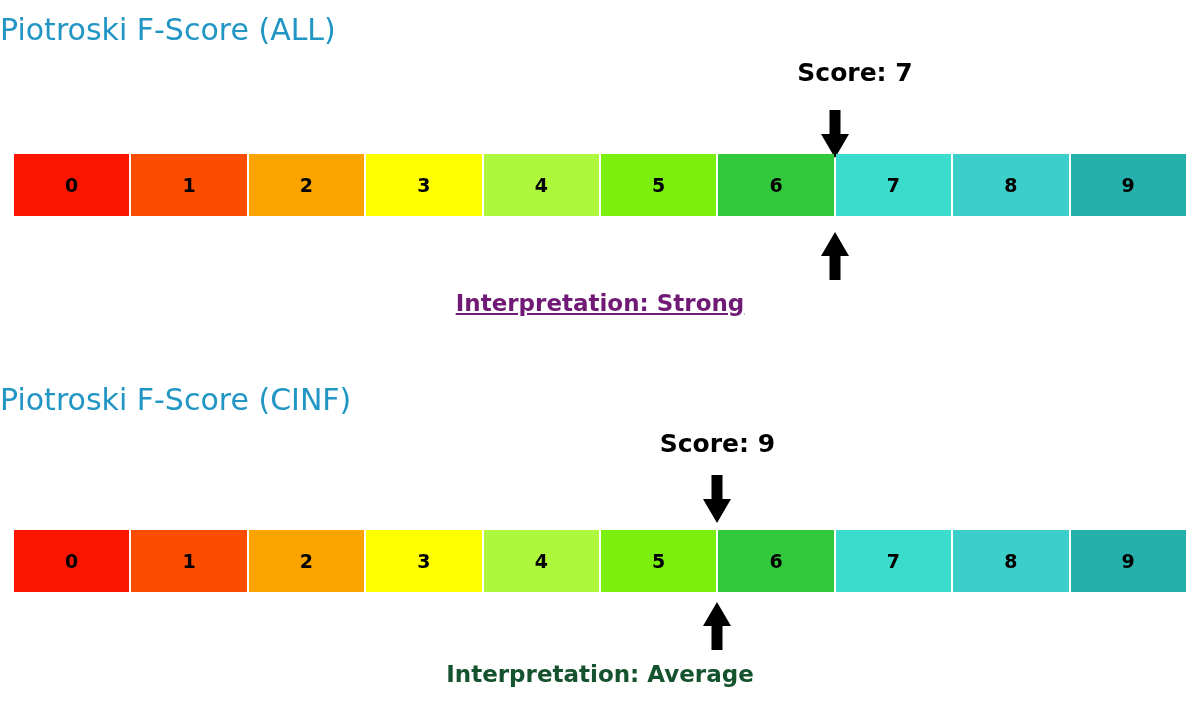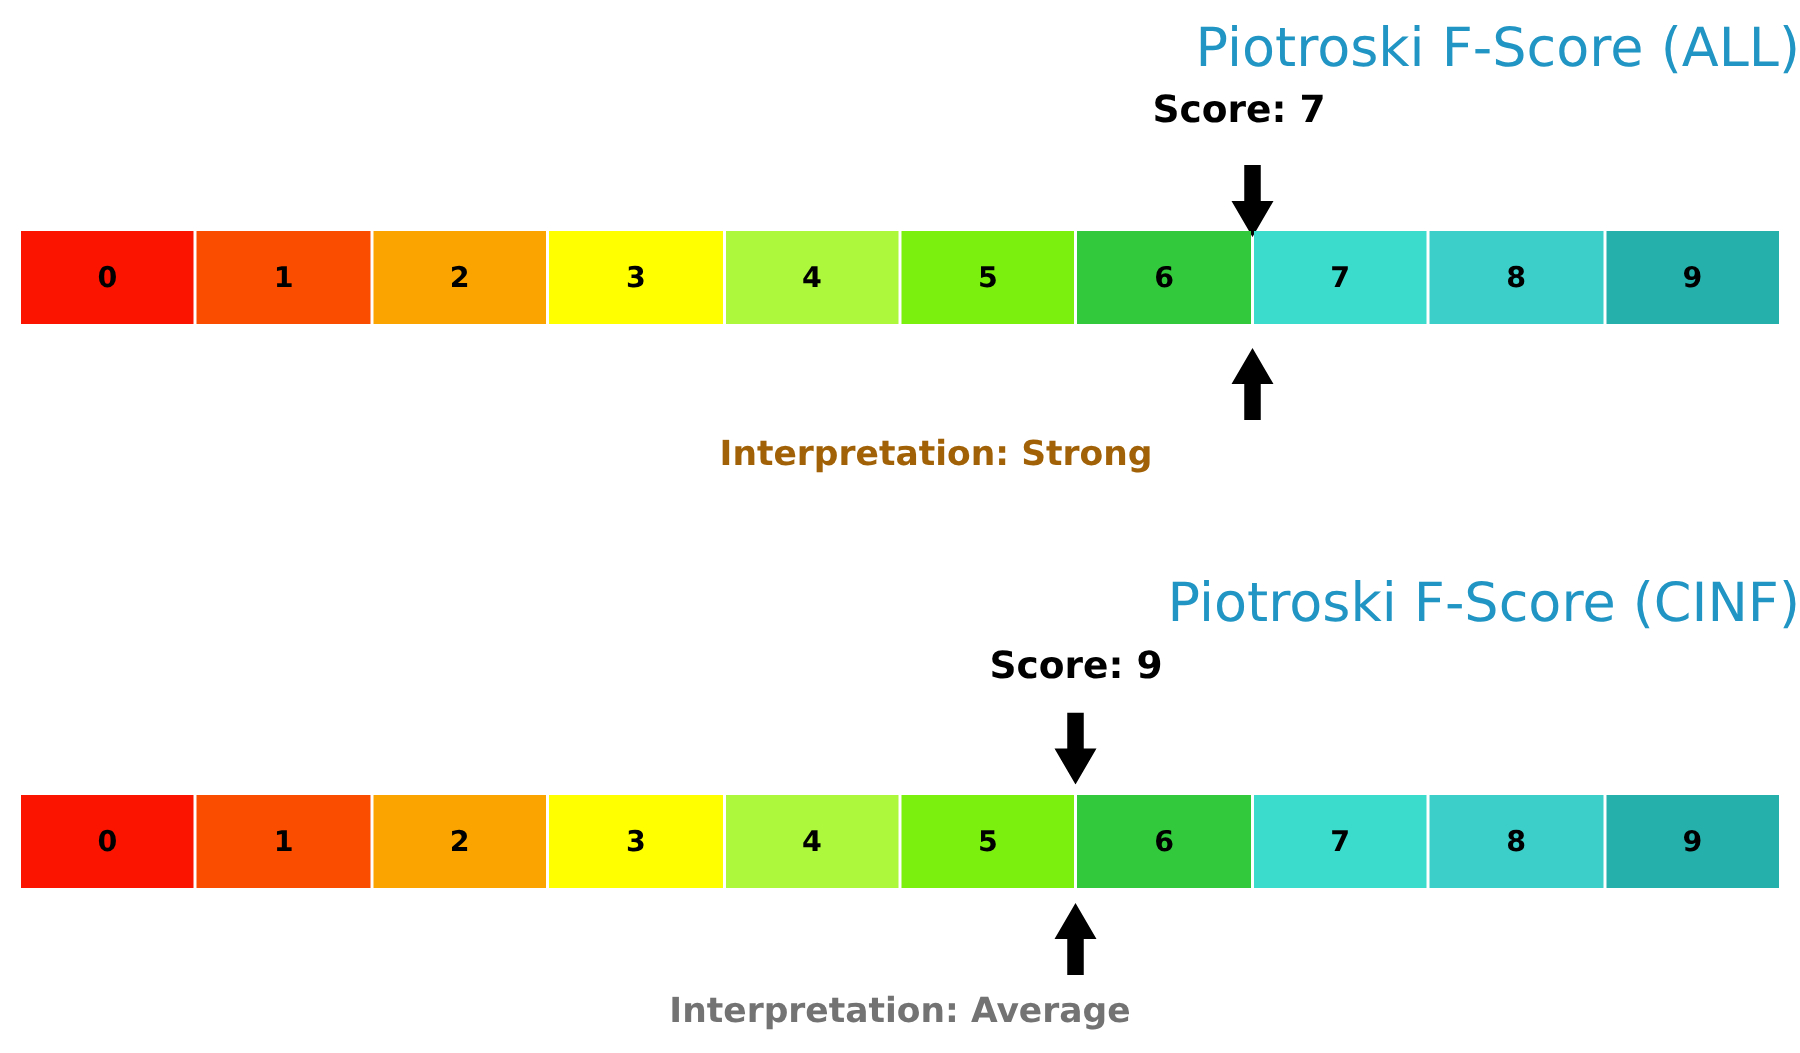--- a/index.html
+++ b/index.html
@@ -18,23 +18,23 @@
   .panel {
     position: absolute;
     left: 0;
     width: 1200px;
   }
 
   .panel-title {
     position: absolute;
     left: 0;
     width: 1200px;
-    text-align: right;
-    font-family: "DejaVu Sans", sans-serif;
-    font-size: 36px;
+    text-align: left;
+    font-family: "DejaVu Sans", sans-serif;
+    font-size: 30px;
     font-weight: 400;
     color: #2196c4;
     letter-spacing: 0px;
     white-space: nowrap;
   }
 
   .score-label {
     position: absolute;
     font-family: "DejaVu Sans", sans-serif;
     font-size: 25px;
@@ -88,21 +88,21 @@
   }
   .arrow svg { display: block; }
 </style>
 </head>
 <body>
 
 <div class="panel" style="top:0;height:340px;">
 
   <div class="panel-title" style="top:12px;">Piotroski F-Score (ALL)</div>
 
-  <div class="score-label" style="top: 58px; left: 826px;">Score: 7</div>
+  <div class="score-label" style="top: 58px; left: 855px;">Score: 7</div>
 
   <div class="arrow" style="top: 110px; left: 834.8px;">
     <svg width="34" height="48" viewBox="0 0 34 48" xmlns="http://www.w3.org/2000/svg">
       <path d="M17 48 L3 24 L11.5 24 L11.5 0 L22.5 0 L22.5 24 L31 24 Z" fill="#000000"></path>
     </svg>
   </div>
 
   <div class="scale-bar" style="top:154px;">
     <div class="seg" style="background: rgb(251, 20, 0); width: 115.4px; flex: 0 0 115.4px;">
         <span class="seg-label">0</span>
@@ -135,21 +135,21 @@
         <span class="seg-label">9</span>
       </div>
   </div>
 
   <div class="arrow" style="top: 232px; left: 834.8px;">
     <svg width="34" height="48" viewBox="0 0 34 48" xmlns="http://www.w3.org/2000/svg">
       <path d="M17 0 L31 24 L22.5 24 L22.5 48 L11.5 48 L11.5 24 L3 24 Z" fill="#000000"></path>
     </svg>
   </div>
 
-  <div class="interp-label" style="top:290px;left:624px;color:#a16207;">Interpretation: Strong</div>
+  <div class="interp-label" style="top:290px;left:600px;color:#701a75;text-decoration:underline;">Interpretation: Strong</div>
 </div>
 
 <div class="panel" style="top:370px;height:351px;">
 
   <div class="panel-title" style="top:12px;">Piotroski F-Score (CINF)</div>
 
   <div class="score-label" style="top: 59px; left: 717.4px;">Score: 9</div>
 
   <div class="arrow" style="top: 105px; left: 717.4px;">
     <svg width="34" height="48" viewBox="0 0 34 48" xmlns="http://www.w3.org/2000/svg">
@@ -189,14 +189,14 @@
         <span class="seg-label">9</span>
       </div>
   </div>
 
   <div class="arrow" style="top: 232px; left: 717.4px;">
     <svg width="34" height="48" viewBox="0 0 34 48" xmlns="http://www.w3.org/2000/svg">
       <path d="M17 0 L31 24 L22.5 24 L22.5 48 L11.5 48 L11.5 24 L3 24 Z" fill="#000000"></path>
     </svg>
   </div>
 
-  <div class="interp-label" style="top:291px;left:600px;color:#737373;">Interpretation: Average</div>
+  <div class="interp-label" style="top:291px;left:600px;color:#14532d;">Interpretation: Average</div>
 </div>
 
 </body></html>

